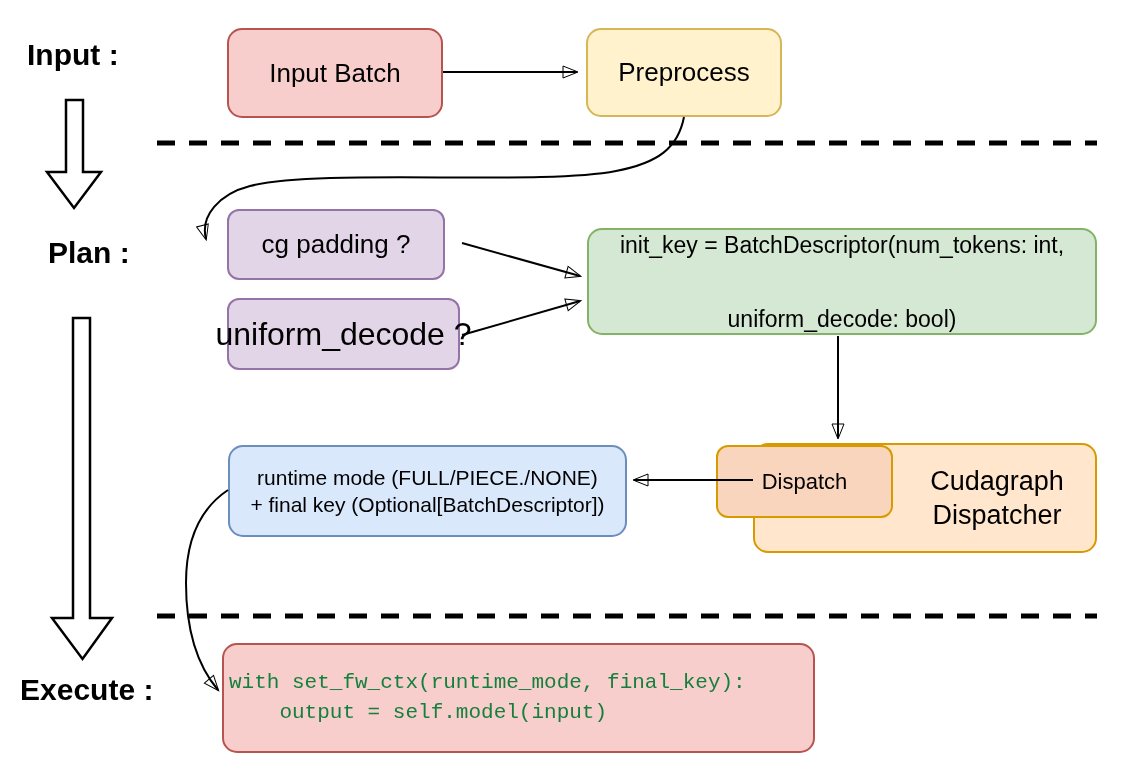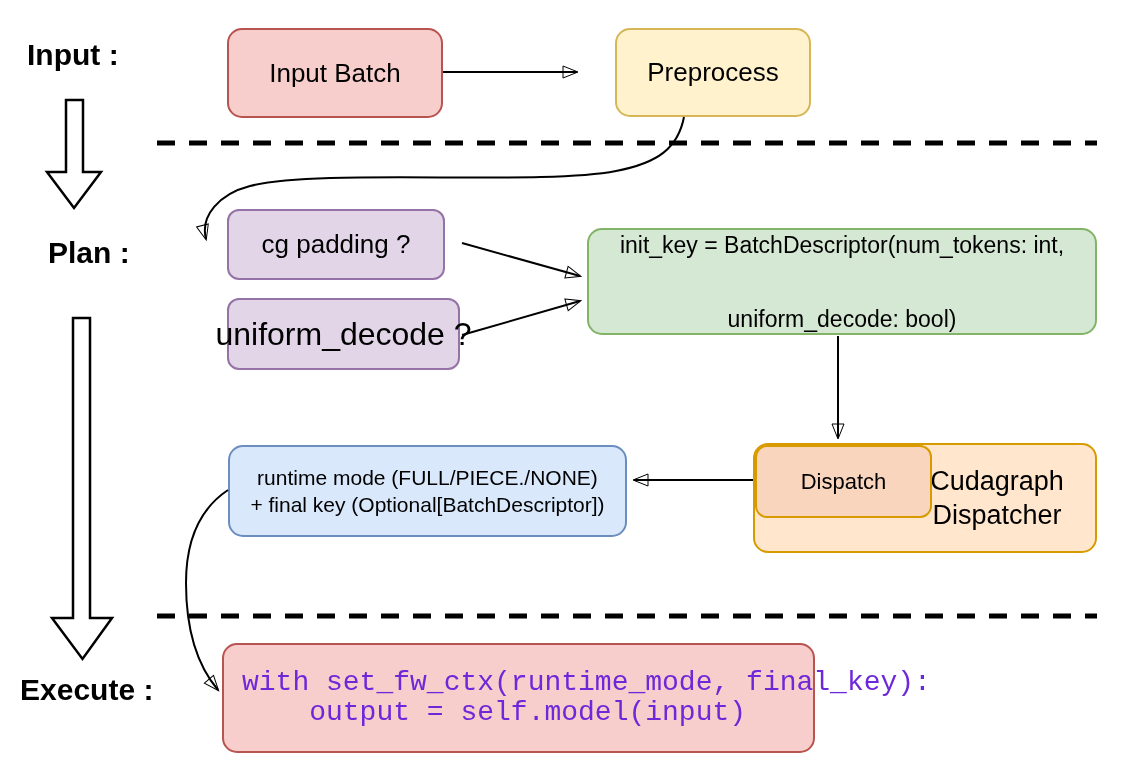--- a/index.html
+++ b/index.html
@@ -32,36 +32,36 @@
   .node .ln{white-space:nowrap;}
   .red    {background:#f8cecc;border-color:#b85450;border-radius:15px;}
   .yellow {background:#fff2cc;border-color:#d6b656;border-radius:15px;}
   .purple {background:#e1d5e7;border-color:#9673a6;border-radius:12px;}
   .green  {background:#d5e8d4;border-color:#82b366;border-radius:15px;}
   .orange {background:#ffe6cc;border-color:#d79b00;border-radius:15px;}
   .peach  {background:#f9d5bd;border-color:#d79b00;border-radius:12px;}
   .blue   {background:#dae8fc;border-color:#6c8ebf;border-radius:15px;}
 
   #node-input-batch    {left:227px;top:28px;width:216px;height:90px;font-size:26px;}
-  #node-preprocess     {left:586px;top:28px;width:196px;height:89px;font-size:26px;margin-left:29px;}
+  #node-preprocess     {left:586px;top:28px;width:196px;height:89px;font-size:26px;}
   #node-cg-padding     {left:227px;top:209px;width:218px;height:71px;font-size:26px;}
   #node-uniform-decode {left:227px;top:298px;width:233px;height:72px;font-size:32px;}
   #node-init-key       {left:587px;top:228px;width:510px;height:107px;font-size:23px;line-height:30px;gap:44px;}
   #node-cudagraph      {left:753px;top:443px;width:344px;height:110px;font-size:27px;
                         align-items:flex-end;justify-content:center;}
   #node-cudagraph .wrap-label{width:180px;margin-right:8px;text-align:center;line-height:34px;}
-  #node-dispatch       {left:755px;top:445px;width:177px;height:73px;font-size:22px;}
+  #node-dispatch       {left:716px;top:445px;width:177px;height:73px;font-size:22px;}
   #node-runtime        {left:228px;top:445px;width:399px;height:92px;font-size:21px;line-height:27px;}
   #node-code{
     left:222px;top:643px;width:593px;height:110px;
     font-family:"Liberation Mono", monospace;
-    font-size:28px;line-height:30px;
-    color:#6d28d9;
+    font-size:21px;line-height:30px;
+    color:#15803d;
     align-items:flex-start;justify-content:center;
-    padding-left:18px;text-align:left;
+    padding-left:5px;text-align:left;
   }
   #node-code .ln{white-space:pre;}
 
   #edges{
     position:absolute;left:0;top:0;width:1142px;height:770px;
     pointer-events:none;
   }
   #edges path, #edges line{stroke:#000;fill:none;}
 </style>
 </head>

